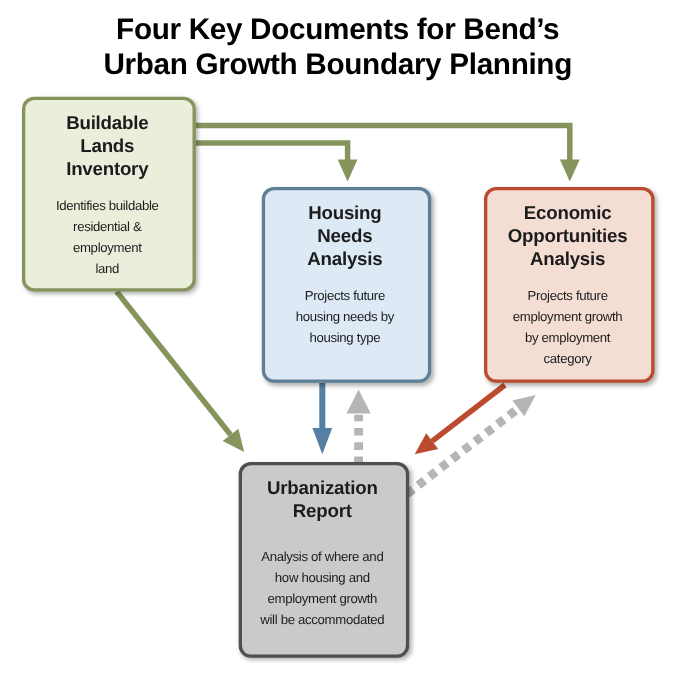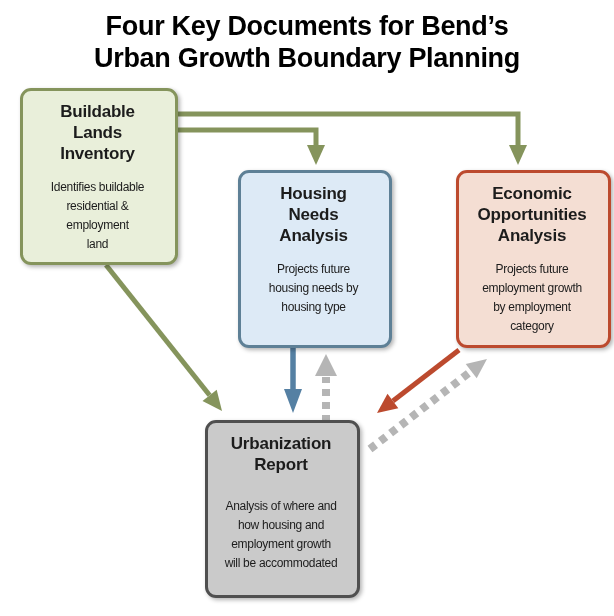--- a/index.html
+++ b/index.html
@@ -66,24 +66,23 @@
   }
   .box-blue {
     left: 238px; top: 170px; width: 154px; height: 178px;
     background: var(--blue_fill, #ddeaf6);
     border-color: var(--blue_border, #5e8096);
   }
   .box-red {
     left: 440px; top: 170px; width: 155px; height: 178px;
     background: var(--red_fill, #f4ded3);
     border-color: var(--red_border, #bc4a2e);
-    margin-left: 16px;
   }
   .box-gray {
-    left: 205px; top: 420px; width: 155px; height: 178px;
+    left: 217px; top: 420px; width: 155px; height: 178px;
     background: var(--gray_fill, #cacaca);
     border-color: var(--gray_border, #4f4f4f);
   }
   .box-gray .box-heading { margin-bottom: 22px; }
   .stroke-green { stroke: var(--green_border, #85945c); }
   .fill-green   { fill: var(--green_border, #85945c); }
   .stroke-blue  { stroke: var(--blue_arrow, #5580a3); }
   .fill-blue    { fill: var(--blue_arrow, #5580a3); }
   .stroke-red   { stroke: var(--red_border, #bc4a2e); }
   .fill-red     { fill: var(--red_border, #bc4a2e); }

